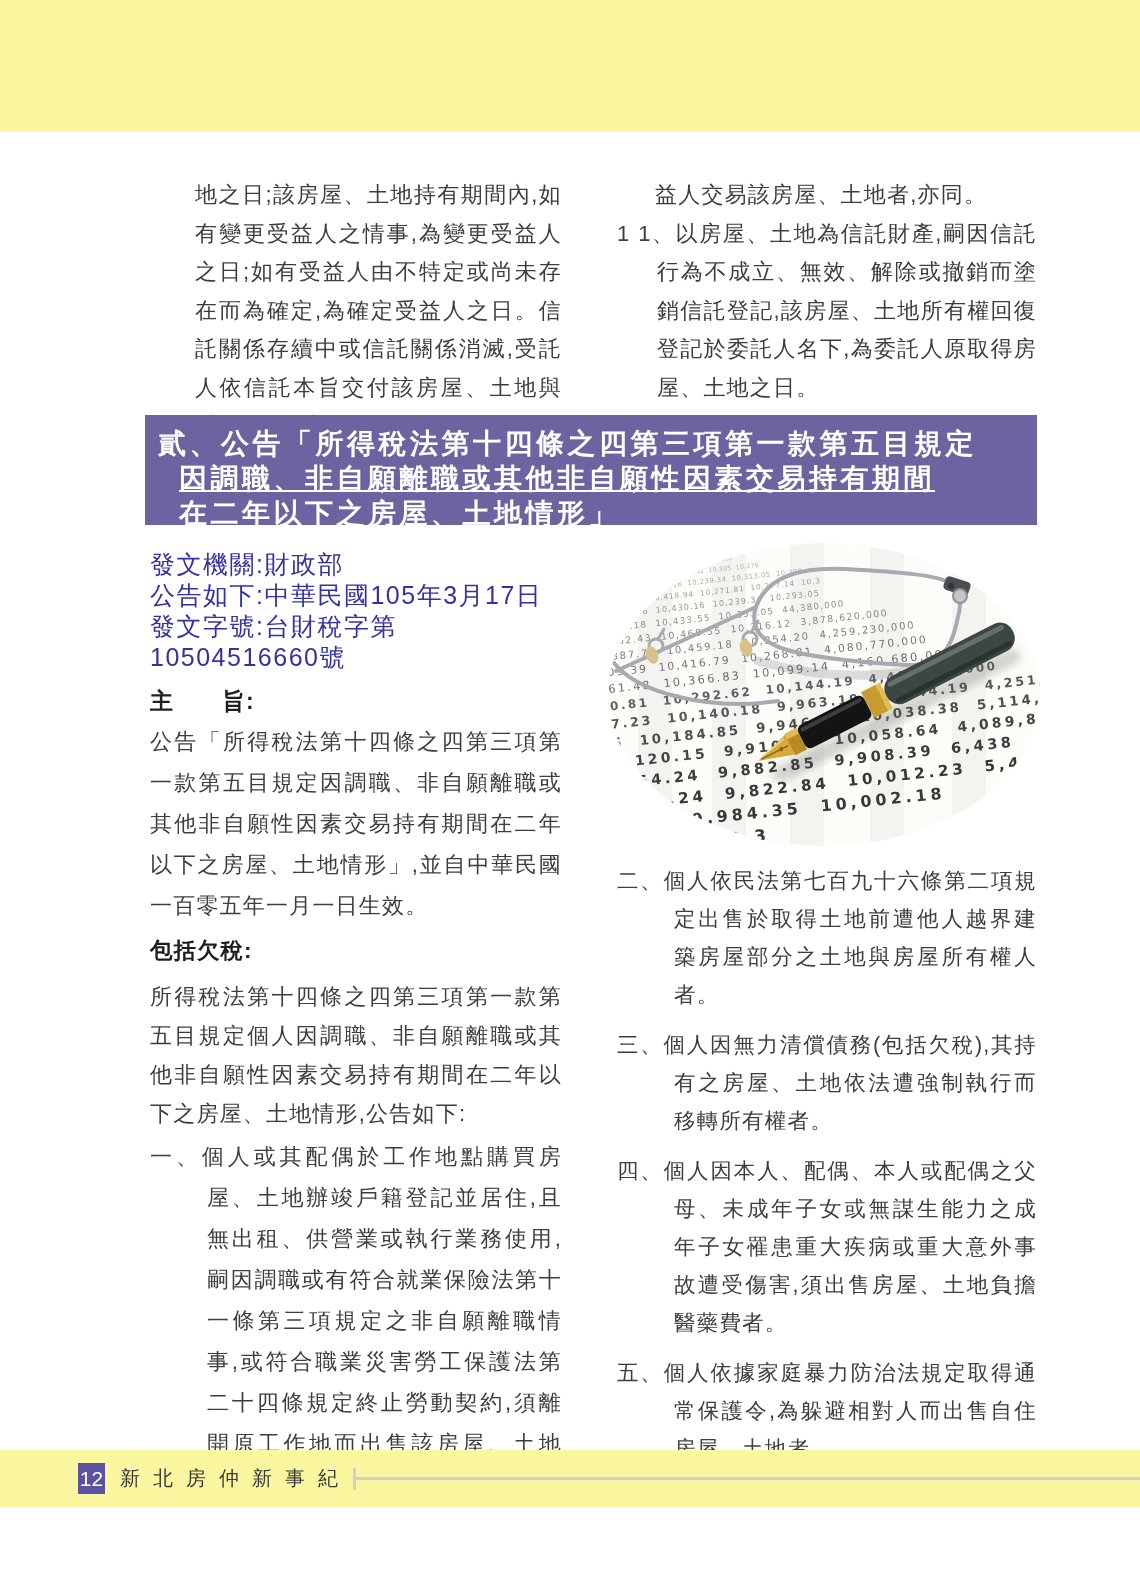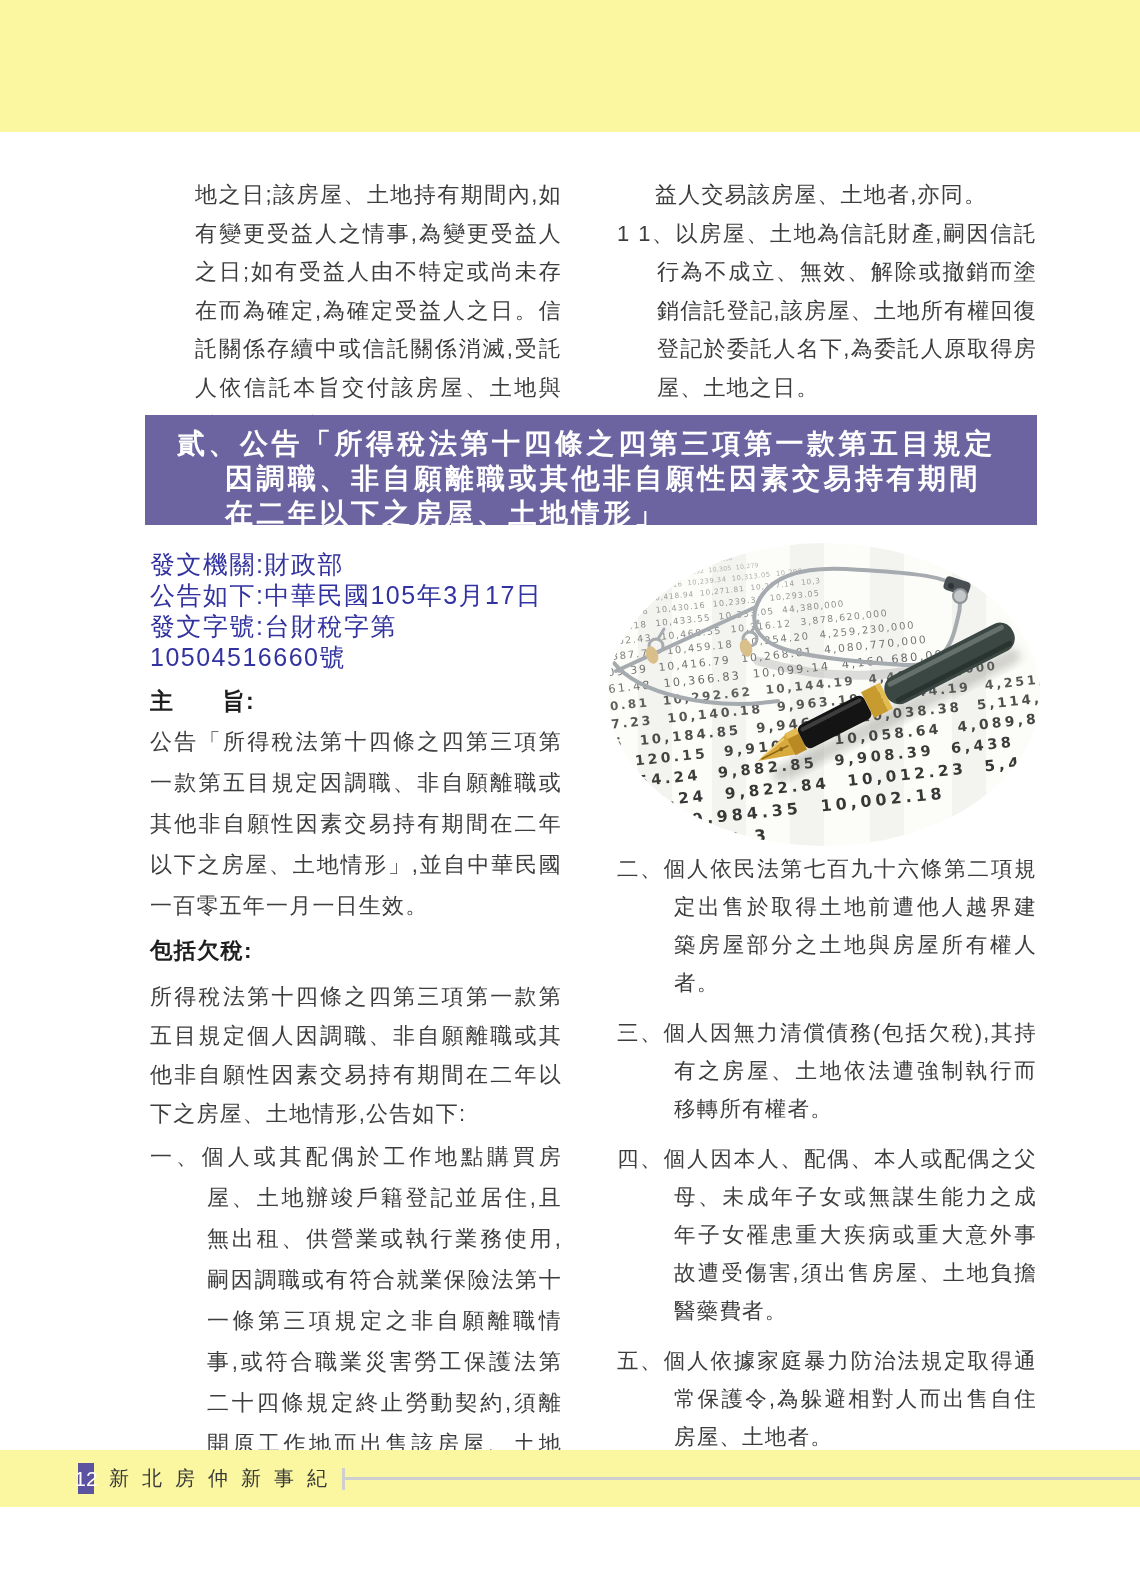--- a/index.html
+++ b/index.html
@@ -36,51 +36,51 @@
   
   .banner{
     position:absolute;top:415px;left:145px;width:892px;height:110px;
     background:#6c64a1;color:#ffffff;box-sizing:border-box;
     padding-top:11px;
   }
   .banner div{
     font-size:28px;font-weight:bold;line-height:35px;letter-spacing:3.5px;
     white-space:nowrap;
   }
-  .banner .b-first{padding-left:32px;}
-  .banner .b-rest{padding-left:80px;}
+  .banner .b-first{padding-left:13px;}
+  .banner .b-rest{padding-left:34px;text-decoration:underline;}
 
   
   .main-cols{
     position:absolute;top:549px;left:150px;width:887px;
     display:flex;gap:55px;
   }
   .main-cols .colL{width:412px;}
   .main-cols .colR{width:420px;}
 
   .meta{font-size:25px;line-height:31px;letter-spacing:1.5px;color:#3232a0;margin:0;}
   .subject-heading{font-size:23px;font-weight:bold;color:#1e1e1e;margin:13px 0 4px 0;letter-spacing:1px;}
   .subject-body{font-size:22px;line-height:41px;}
   .items-heading{font-size:22.5px;font-weight:bold;color:#1e1e1e;margin:9px 0 0 0;letter-spacing:1px;}
   .items-intro{margin-top:11px;font-size:22px;line-height:39px;}
   .item{padding-left:57px;text-indent:-57px;margin:0;}
   .colL .item{margin-top:3px;font-size:22px;line-height:41px;}
   .colR .item{font-size:21.5px;line-height:38px;margin-top:12px;}
-  .colR .item.first{margin-top:4px;}
+  .colR .item.first{margin-top:16px;}
 
   
   .photo{
     width:432px;height:303px;border-radius:50%;overflow:hidden;position:relative;
     margin:-6px 0 0 -9px;background:#fcfcf9;
   }
   .photo svg{position:absolute;inset:0;}
 
   
   .pagebox{
-    width:16px;height:31px;background:#5c53a0;color:#ffffff;
+    width:27px;height:31px;background:#5c53a0;color:#ffffff;
     font-size:21px;display:flex;align-items:center;justify-content:center;
     margin-right:15px;flex:0 0 auto;
   }
   .pub{font-size:20px;color:#3a3a3a;letter-spacing:13px;white-space:nowrap;flex:0 0 auto;}
   .frule{display:flex;align-items:center;flex:1;margin-left:2px;}
   .ftick{width:3px;height:22px;background:#cfcfcf;flex:0 0 auto;}
   .fline{height:3px;background:#cfcfcf;flex:1;margin-left:0;}
 </style>
 </head>
 <body>

